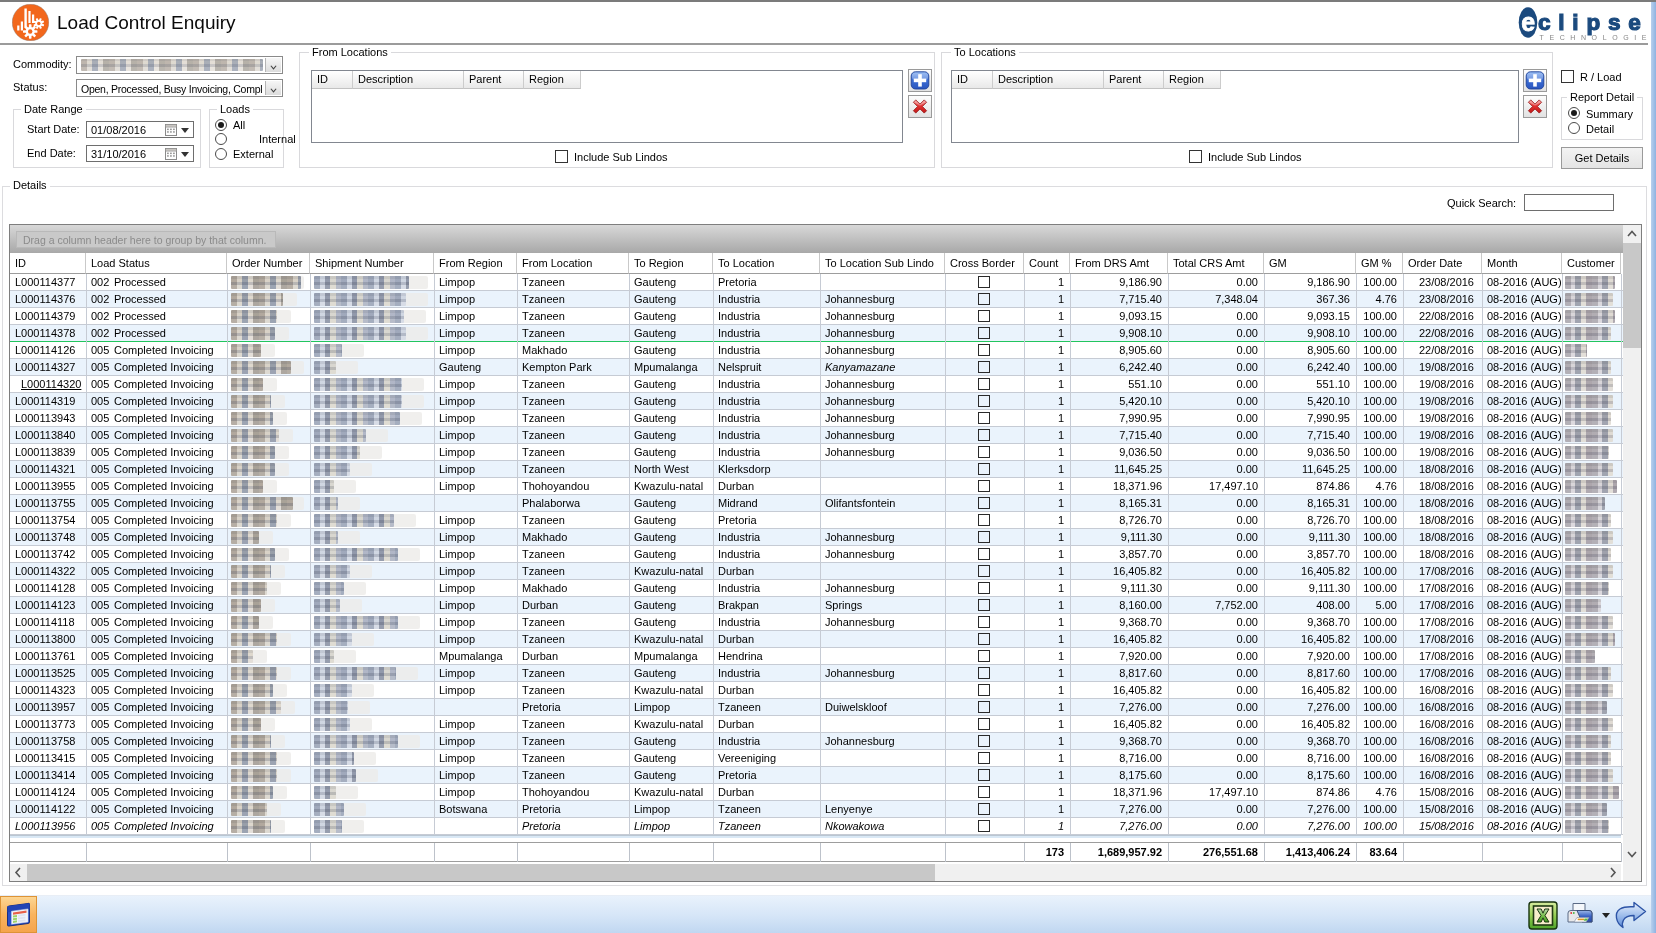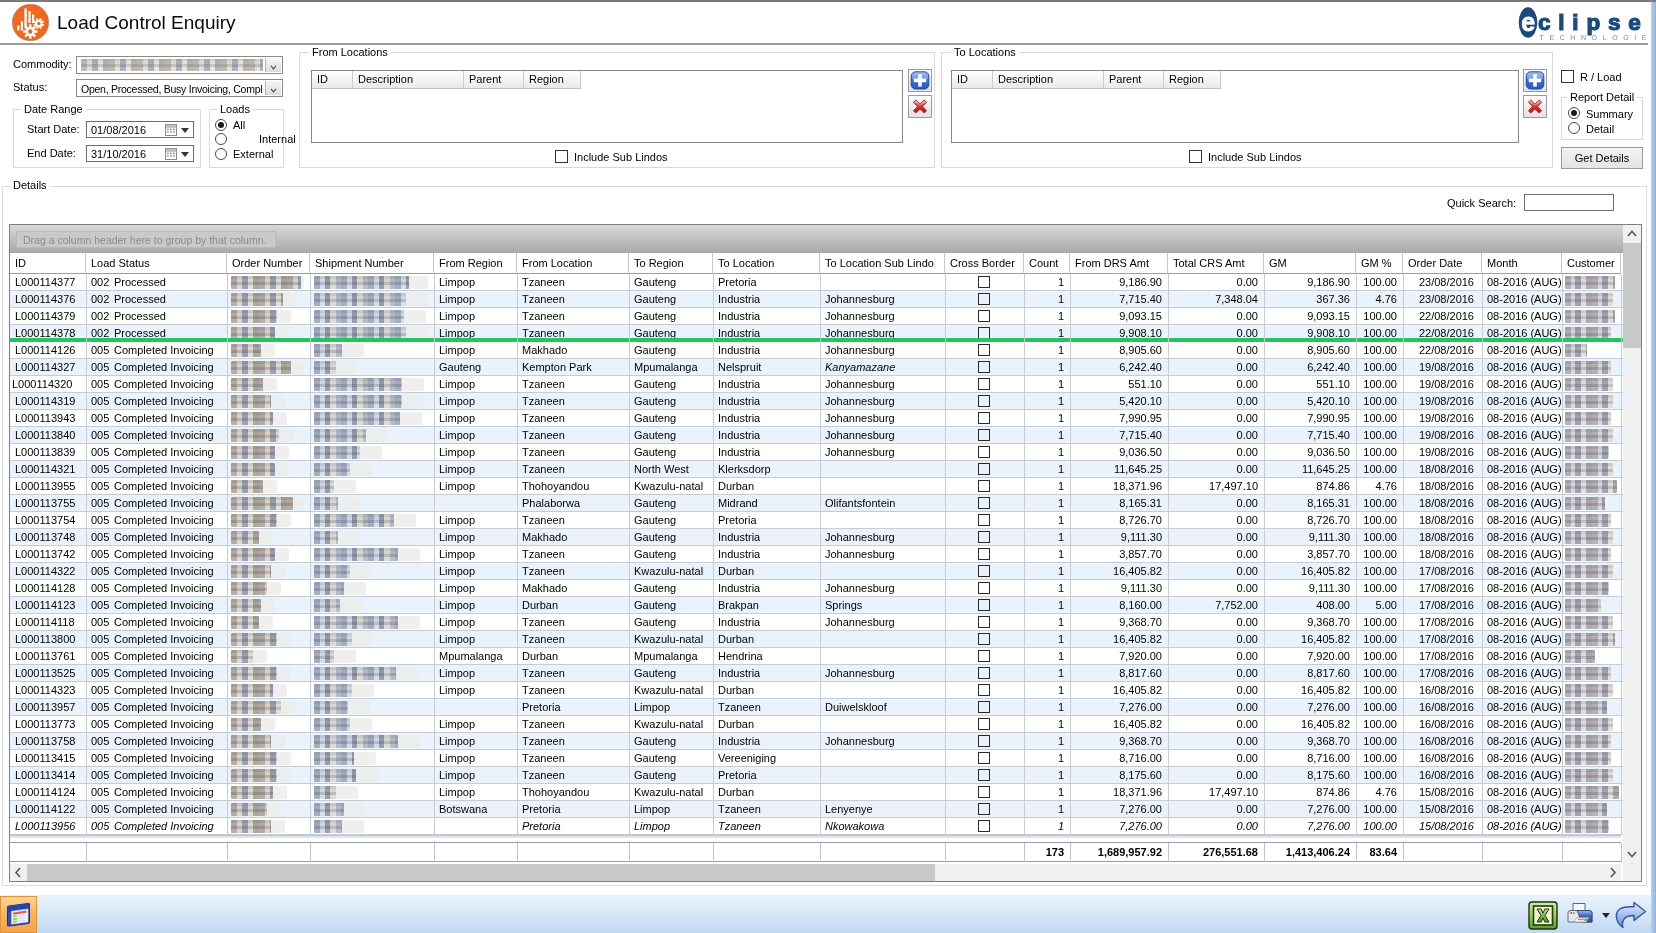--- a/index.html
+++ b/index.html
@@ -277,21 +277,21 @@
     <div class="ab" style="left:968px;top:2px;width:12px;height:12px;border:1px solid #2a2a2a;background:inherit;"></div>
     <div class="c cr" style="left:1014px;width:40px;">1</div>
     <div class="c cr" style="left:1060px;width:92px;">9,093.15</div>
     <div class="c cr" style="left:1158px;width:90px;">0.00</div>
     <div class="c cr" style="left:1254px;width:86px;">9,093.15</div>
     <div class="c cr" style="left:1346px;width:41px;">100.00</div>
     <div class="c cr" style="left:1393px;width:71px;">22/08/2016</div>
     <div class="c" style="left:1477px;">08-2016 (AUG)</div>
     <div class="bz b3" style="left:1555px;width:50px;"></div>
   </div>
-<div class="row" style="top:325px;background:#eaf3fc;border-bottom:4px solid #22c55e;">
+<div class="row" style="top:325px;background:#eaf3fc;border-bottom:1px solid #22c55e;">
     <div class="c" style="left:5px;">L000114378</div>
     <div class="c" style="left:81px;">002</div>
     <div class="c" style="left:104px;">Processed</div>
     <div class="bzs" style="left:221px;width:58px;"></div>
     <div class="bz b1" style="left:221px;width:44px;"></div>
     <div class="bzs" style="left:304px;width:114px;"></div>
     <div class="bz b2" style="left:304px;width:92px;"></div>
     <div class="c" style="left:429px;">Limpop</div>
     <div class="c" style="left:512px;">Tzaneen</div>
     <div class="c" style="left:624px;">Gauteng</div>
@@ -347,21 +347,21 @@
     <div class="c cr" style="left:1014px;width:40px;">1</div>
     <div class="c cr" style="left:1060px;width:92px;">6,242.40</div>
     <div class="c cr" style="left:1158px;width:90px;">0.00</div>
     <div class="c cr" style="left:1254px;width:86px;">6,242.40</div>
     <div class="c cr" style="left:1346px;width:41px;">100.00</div>
     <div class="c cr" style="left:1393px;width:71px;">19/08/2016</div>
     <div class="c" style="left:1477px;">08-2016 (AUG)</div>
     <div class="bz b3" style="left:1555px;width:46px;"></div>
   </div>
 <div class="row" style="top:376px;background:#fff;border-bottom:1px solid #c6cbd4;">
-    <div class="c" style="left:2px;">L000114320</div>
+    <div class="c" style="left:11px;text-decoration:underline;">L000114320</div>
     <div class="c" style="left:81px;">005</div>
     <div class="c" style="left:104px;">Completed Invoicing</div>
     <div class="bzs" style="left:221px;width:46px;"></div>
     <div class="bz b1" style="left:221px;width:32px;"></div>
     <div class="bzs" style="left:304px;width:110px;"></div>
     <div class="bz b2" style="left:304px;width:88px;"></div>
     <div class="c" style="left:429px;">Limpop</div>
     <div class="c" style="left:512px;">Tzaneen</div>
     <div class="c" style="left:624px;">Gauteng</div>
     <div class="c" style="left:708px;">Industria</div>

